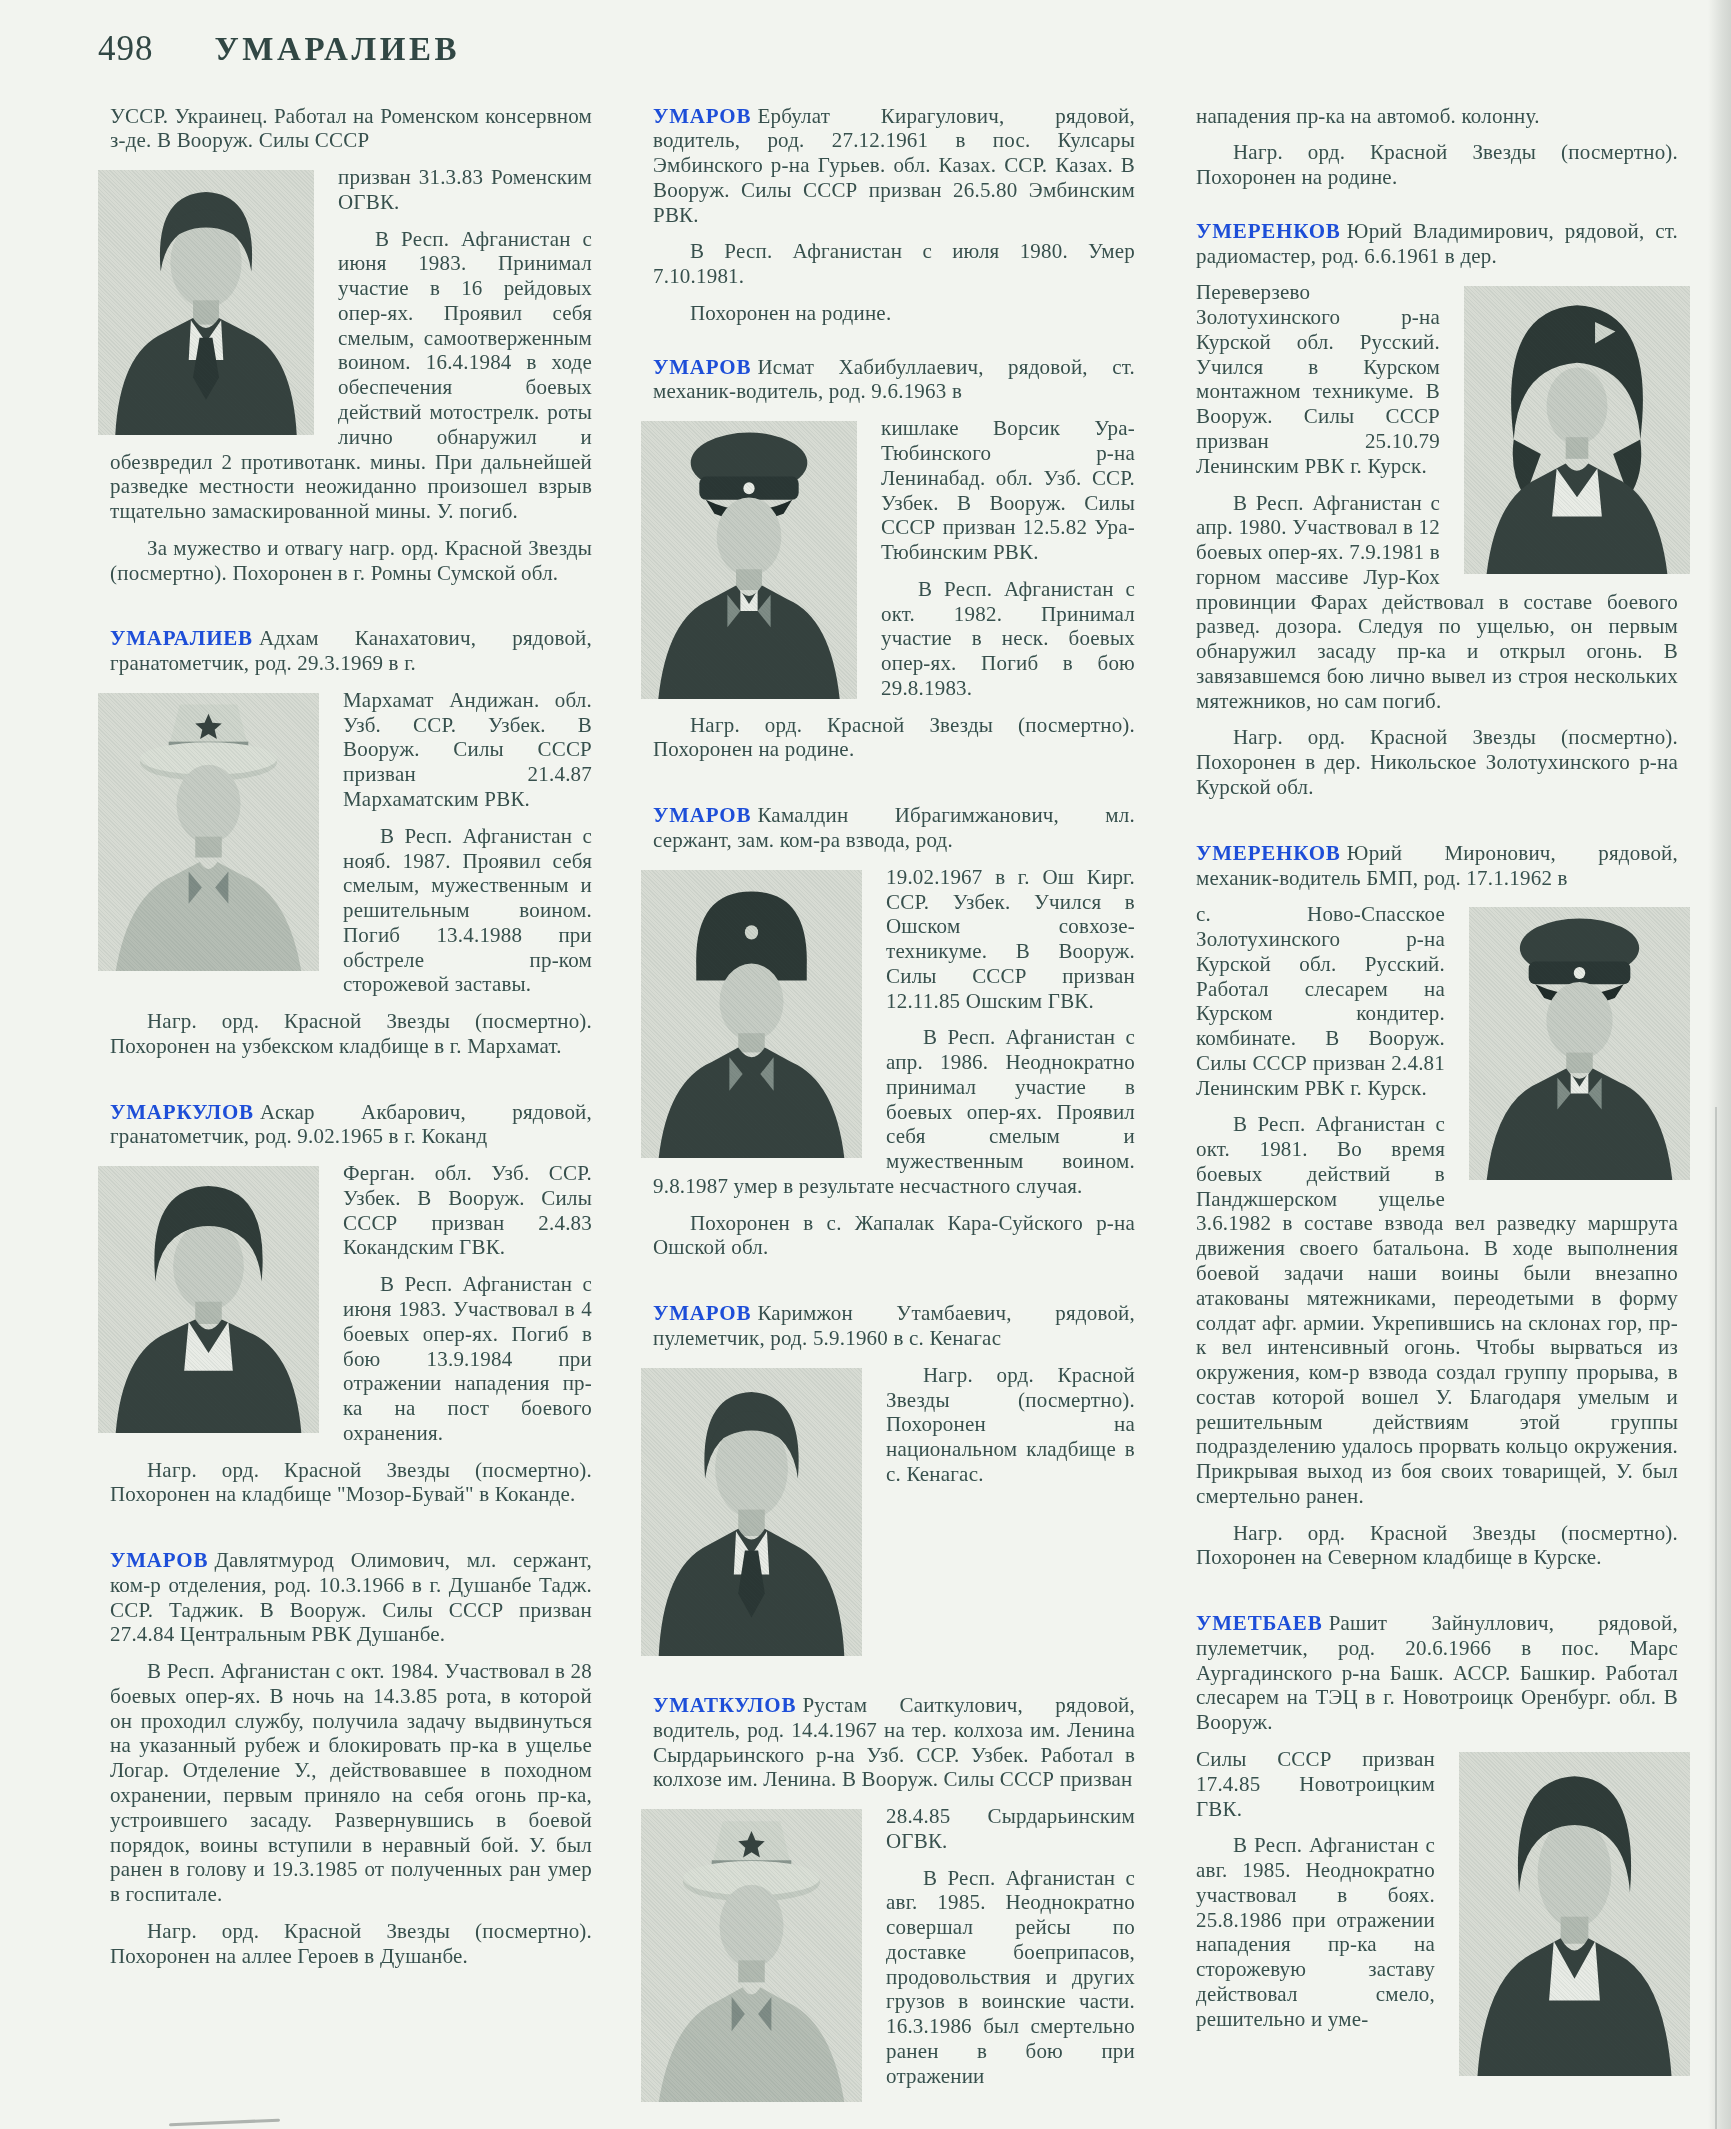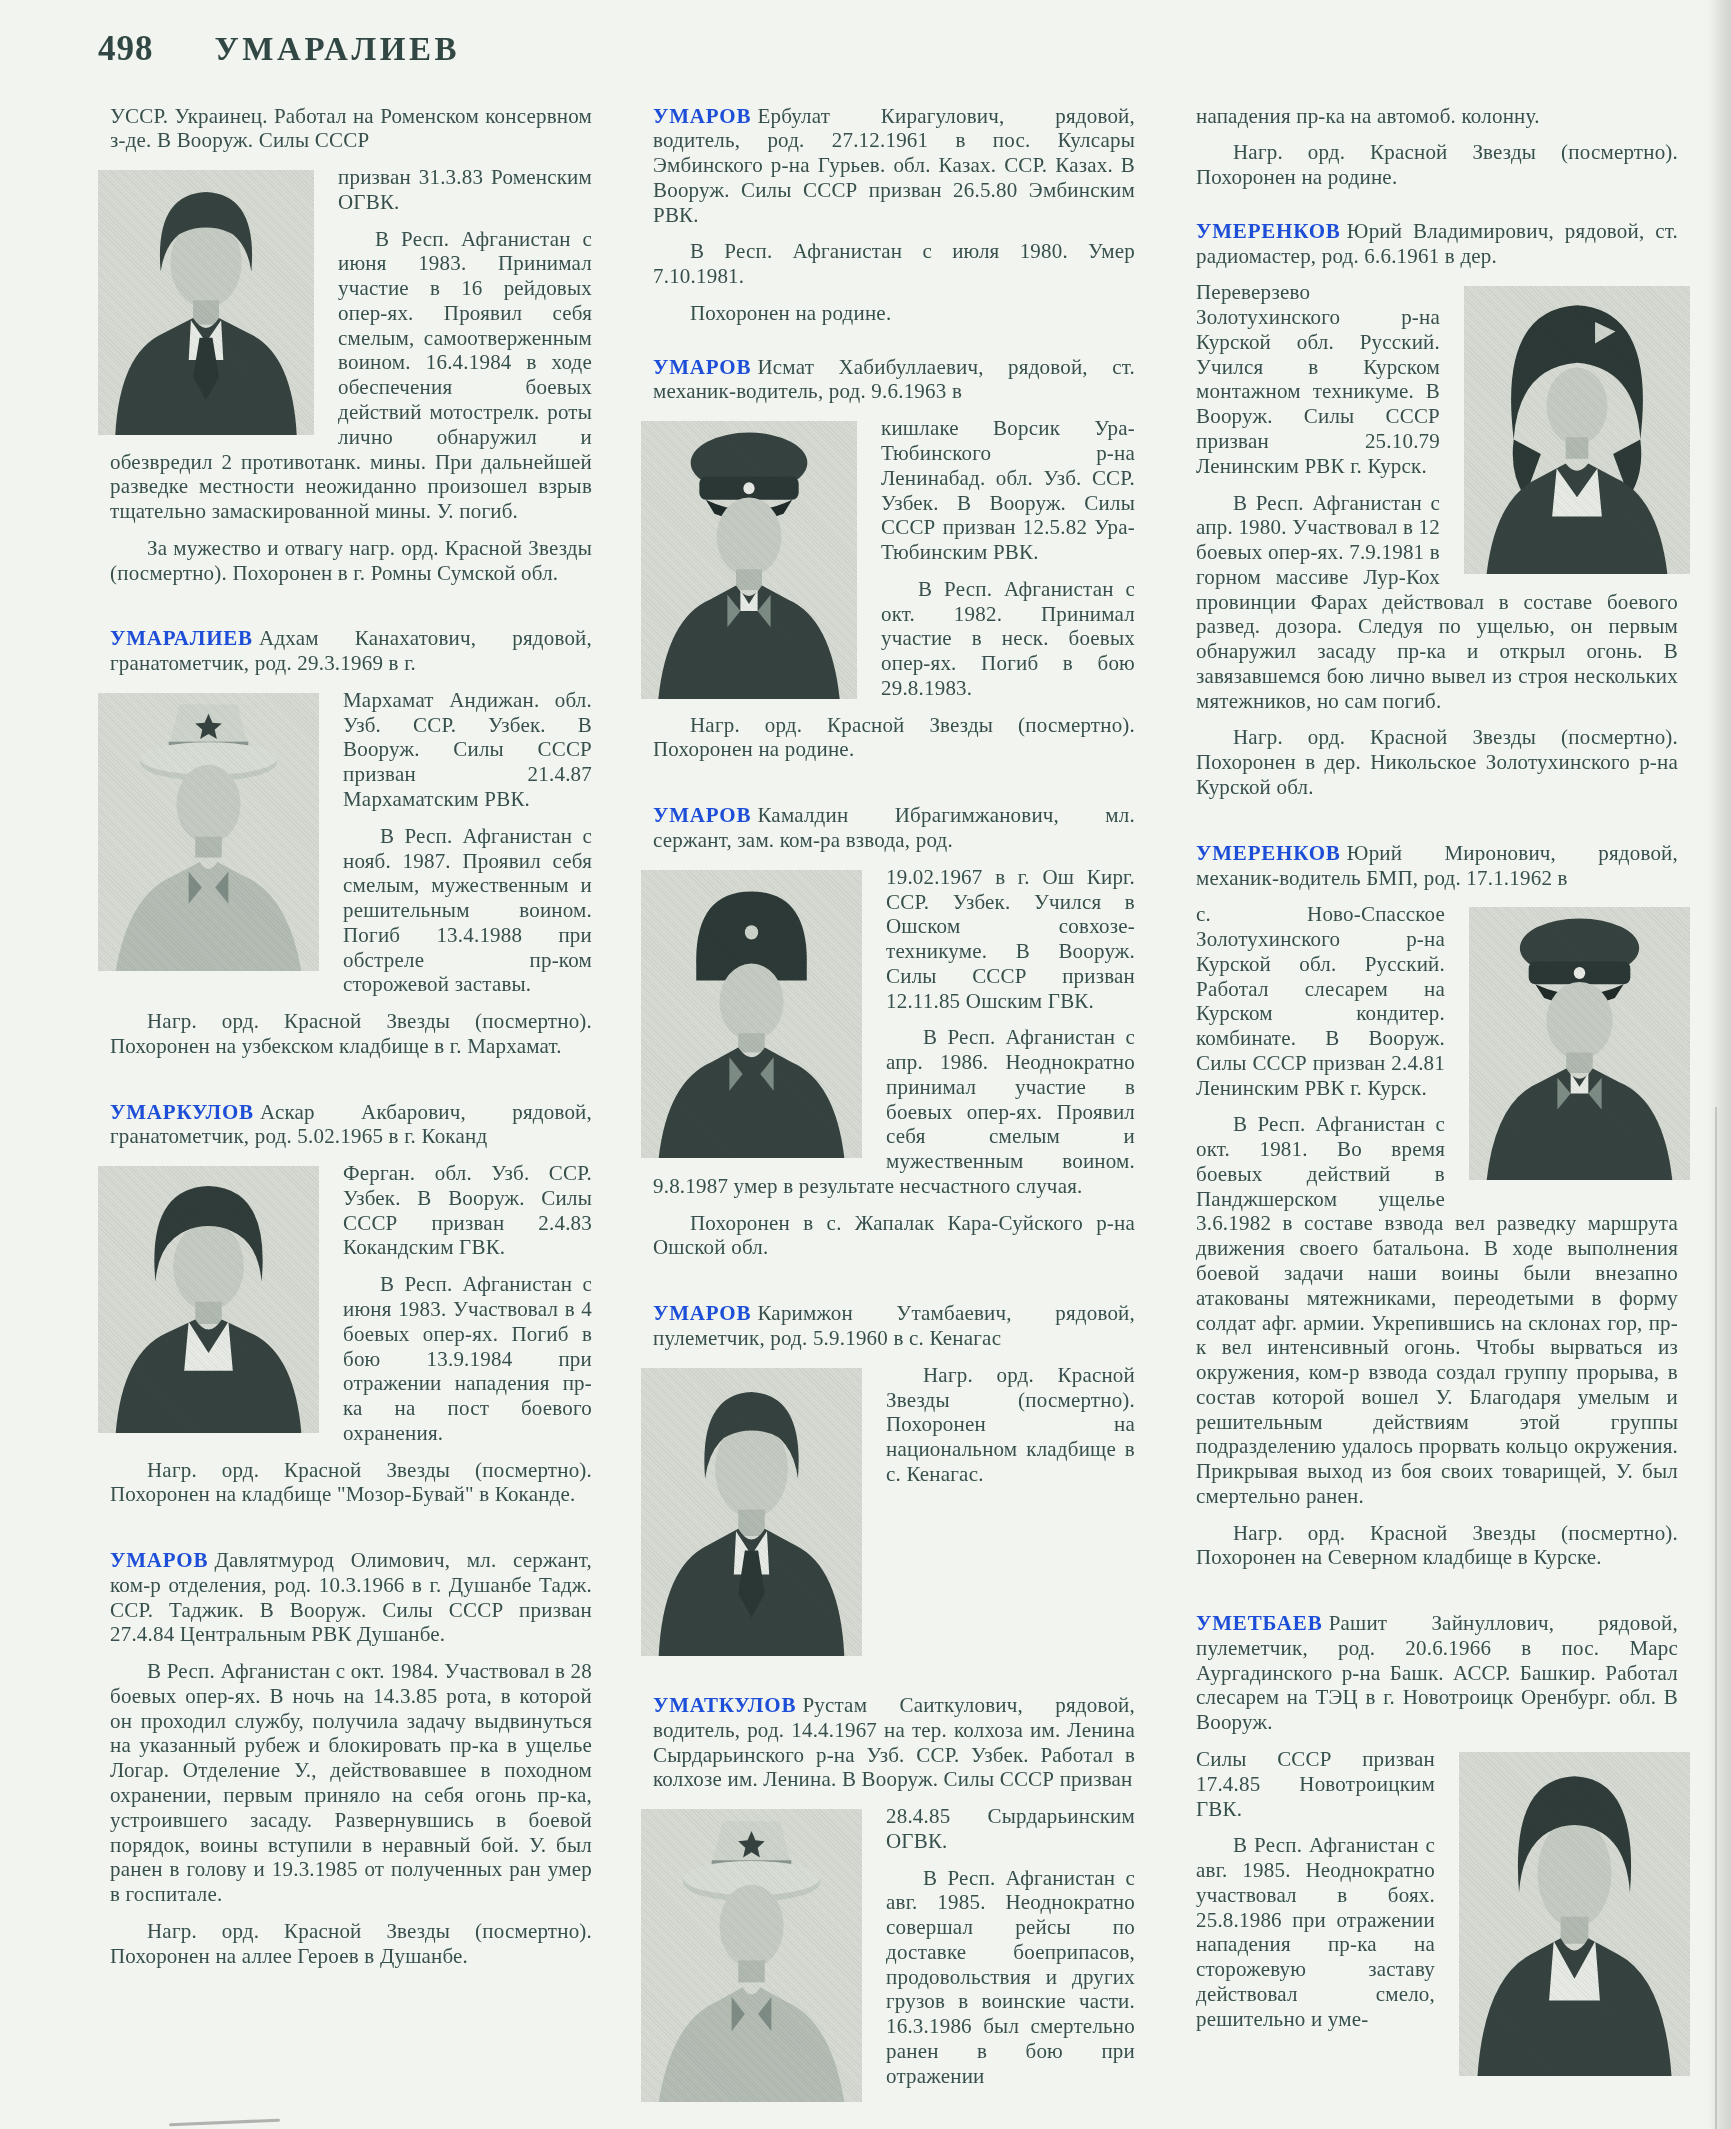--- a/index.html
+++ b/index.html
@@ -5,21 +5,21 @@
   html,body{margin:0;padding:0;}
   body{
     width:1732px;height:2129px;overflow:hidden;position:relative;
     background:#f2f4ef;
     font-family:"Liberation Serif","DejaVu Serif",serif;
     color:#37504d;
     -webkit-font-smoothing:antialiased;
   }
   .page{padding:29px 40px 0 98px;position:relative;}
   .masthead{display:flex;align-items:baseline;}
-  .pagenum{font-size:35px;font-weight:700;color:#314744;letter-spacing:1px;}
+  .pagenum{font-size:35px;font-weight:400;color:#314744;letter-spacing:1px;}
   .booktitle{font-size:33px;font-weight:700;color:#314744;letter-spacing:3.6px;margin-left:61px;}
   .cols{display:flex;gap:37px;margin-top:22.6px;}
   .col{width:506px;flex:0 0 506px;}
   .entry{clear:both;}
   .entry::after{content:"";display:block;clear:both;}
   .entry + .entry{margin-top:29px;}
   .para{
     margin:12px;font-size:21px;line-height:1.18;text-align:justify;
     text-indent:37px;letter-spacing:0.2px;
   }
@@ -150,21 +150,21 @@
             <svg viewBox="0 0 100 120" preserveAspectRatio="none">
               <use href="#sym-panama"></use>
             </svg>
           </div>
         <p class="para wrap-para">Мархамат Андижан. обл. Узб. ССР. Узбек. В Вооруж. Силы СССР призван 21.4.87 Мархаматским РВК.</p>
         <p class="para">В Респ. Афганистан с нояб. 1987. Проявил себя смелым, мужественным и решительным воином. Погиб 13.4.1988 при обстреле пр-ком сторожевой заставы.</p>
         <p class="para">Нагр. орд. Красной Звезды (посмертно). Похоронен на узбекском кладбище в г. Мархамат.</p>
       </article>
 
       <article class="entry">
-        <p class="para lead-para"><span class="surname">УМАРКУЛОВ</span><span>Аскар Акбарович, рядовой, гранатометчик, род. 5.02.1965 в г. Коканд</span></p>
+        <p class="para lead-para"><span class="surname">УМАРКУЛОВ</span><span>Аскар Акбарович, рядовой, гранатометчик, род. 9.02.1965 в г. Коканд</span></p>
         <div class="photo left" style="width:221px;height:267px">
             <svg viewBox="0 0 100 120" preserveAspectRatio="none">
               <use href="#sym-civ"></use>
             </svg>
           </div>
         <p class="para wrap-para">Ферган. обл. Узб. ССР. Узбек. В Вооруж. Силы СССР призван 2.4.83 Кокандским ГВК.</p>
         <p class="para">В Респ. Афганистан с июня 1983. Участвовал в 4 боевых опер-ях. Погиб в бою 13.9.1984 при отражении нападения пр-ка на пост боевого охранения.</p>
         <p class="para">Нагр. орд. Красной Звезды (посмертно). Похоронен на кладбище "Мозор-Бувай" в Коканде.</p>
       </article>
 

